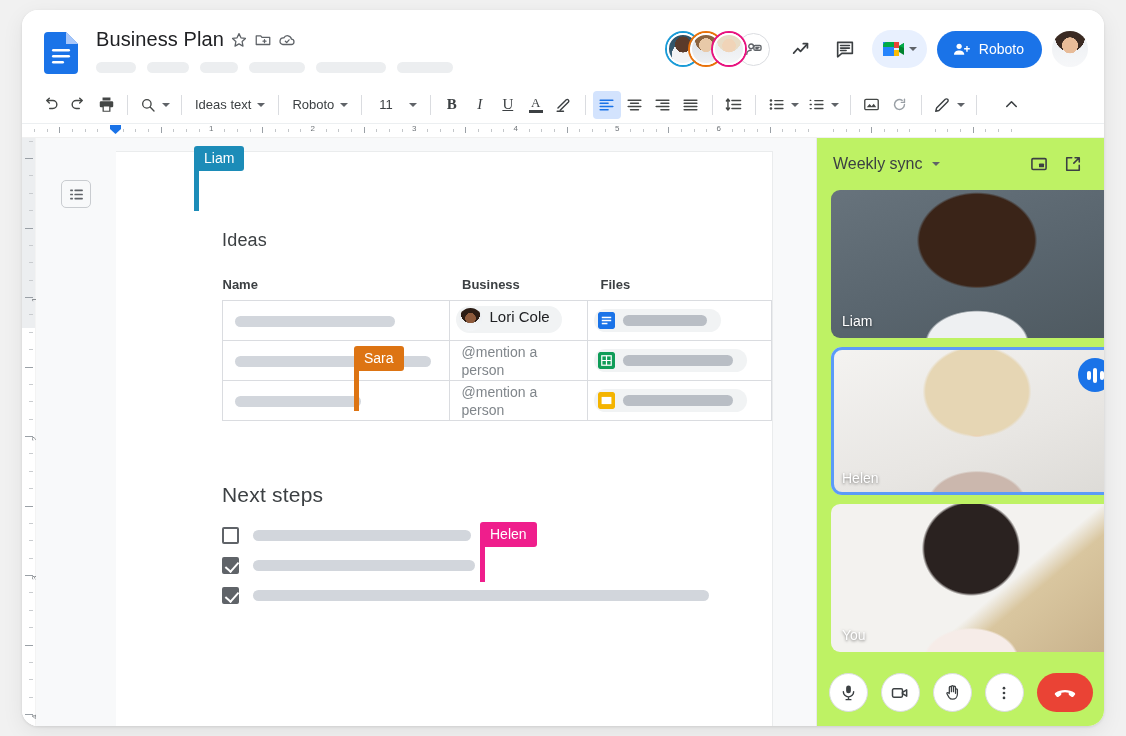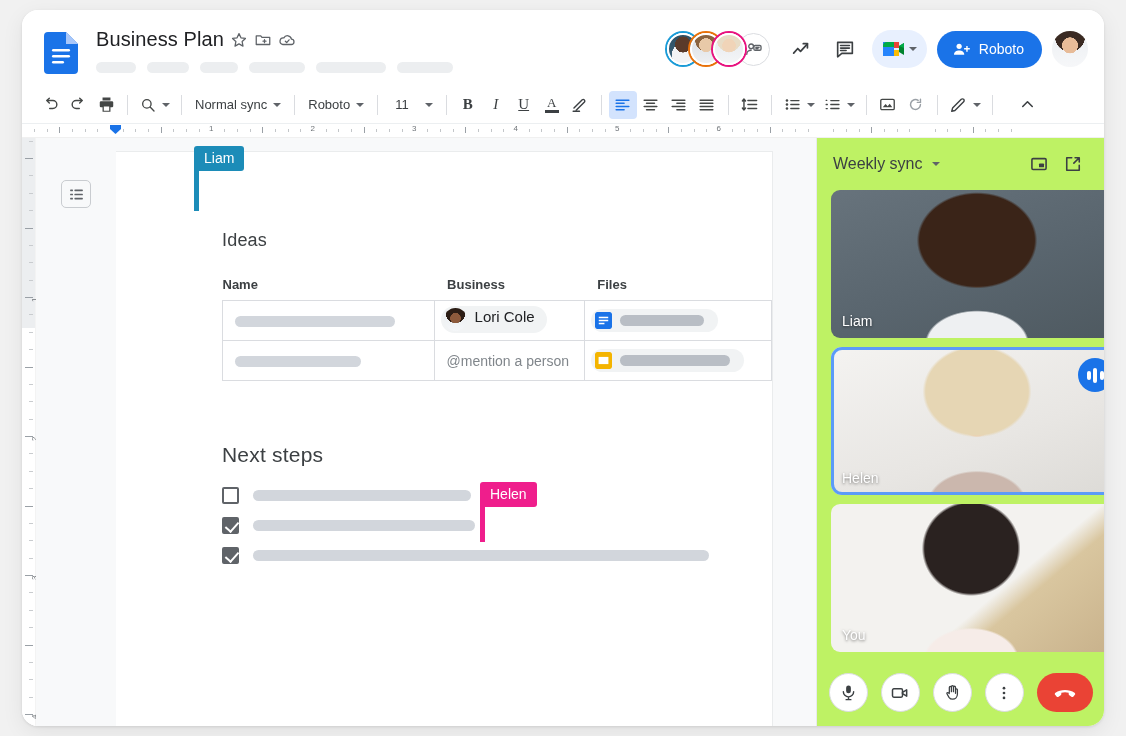--- a/index.html
+++ b/index.html
@@ -248,21 +248,21 @@
     <div class="tb-sep"></div>
     <button class="tb">
       <svg width="18" height="18" viewBox="0 0 24 24" fill="none" stroke="#444746" stroke-width="1.8">
           <circle cx="10.5" cy="10.5" r="5.6"></circle>
           <path d="M14.8 14.8L20 20" stroke-linecap="round"></path>
         </svg>
       <span class="caret" style="margin-left:5px"></span>
     </button>
     <div class="tb-sep"></div>
     <div class="tb-text">
-      <span>Normal sync</span>
+      <span>Ideas text</span>
       <span class="caret"></span>
     </div>
     <div class="tb-sep"></div>
     <div class="tb-text">
       <span>Roboto</span>
       <span class="caret"></span>
     </div>
     <div class="tb-sep"></div>
     <div class="tb-text" style="padding-left:10px">
       <span>11</span>
@@ -540,20 +540,40 @@
                         <rect width="18" height="18" rx="2" fill="#1a73e8"></rect>
                         <rect x="4" y="5" width="10" height="1.6" fill="#fff"></rect>
                         <rect x="4" y="8.2" width="10" height="1.6" fill="#fff"></rect>
                         <rect x="4" y="11.4" width="6" height="1.6" fill="#fff"></rect>
                       </svg>
                   <span class="bar" style="width:84px;background:#b9bec5"></span>
                 </span>
               </td>
             </tr>
             <tr>
+              <td style="position:relative">
+                <span class="bar" style="width:196px"></span>
+                <div class="flag orange" style="left:131px; top:5px;">
+                  <span class="lbl">Sara</span>
+                  <span class="stem" style="height:40px"></span>
+                </div>
+              </td>
+              <td><span class="mention">@mention a person</span></td>
+              <td style="padding-left:6px">
+                <span class="chip-file">
+                  <svg class="fic" viewBox="0 0 18 18">
+                        <rect width="18" height="18" rx="2" fill="#0f9d58"></rect>
+                        <rect x="4" y="4" width="10" height="10" fill="none" stroke="#fff" stroke-width="1.3"></rect>
+                        <path d="M9 4v10M4 9h10" stroke="#fff" stroke-width="1.3"></path>
+                      </svg>
+                  <span class="bar" style="width:110px;background:#b9bec5"></span>
+                </span>
+              </td>
+            </tr>
+            <tr>
               <td><span class="bar" style="width:126px"></span></td>
               <td><span class="mention">@mention a person</span></td>
               <td style="padding-left:6px">
                 <span class="chip-file">
                   <svg class="fic" viewBox="0 0 18 18">
                         <rect width="18" height="18" rx="2" fill="#f4b400"></rect>
                         <rect x="3.8" y="5.2" width="10.4" height="7.6" fill="#fff"></rect>
                       </svg>
                   <span class="bar" style="width:110px;background:#b9bec5"></span>
                 </span>

